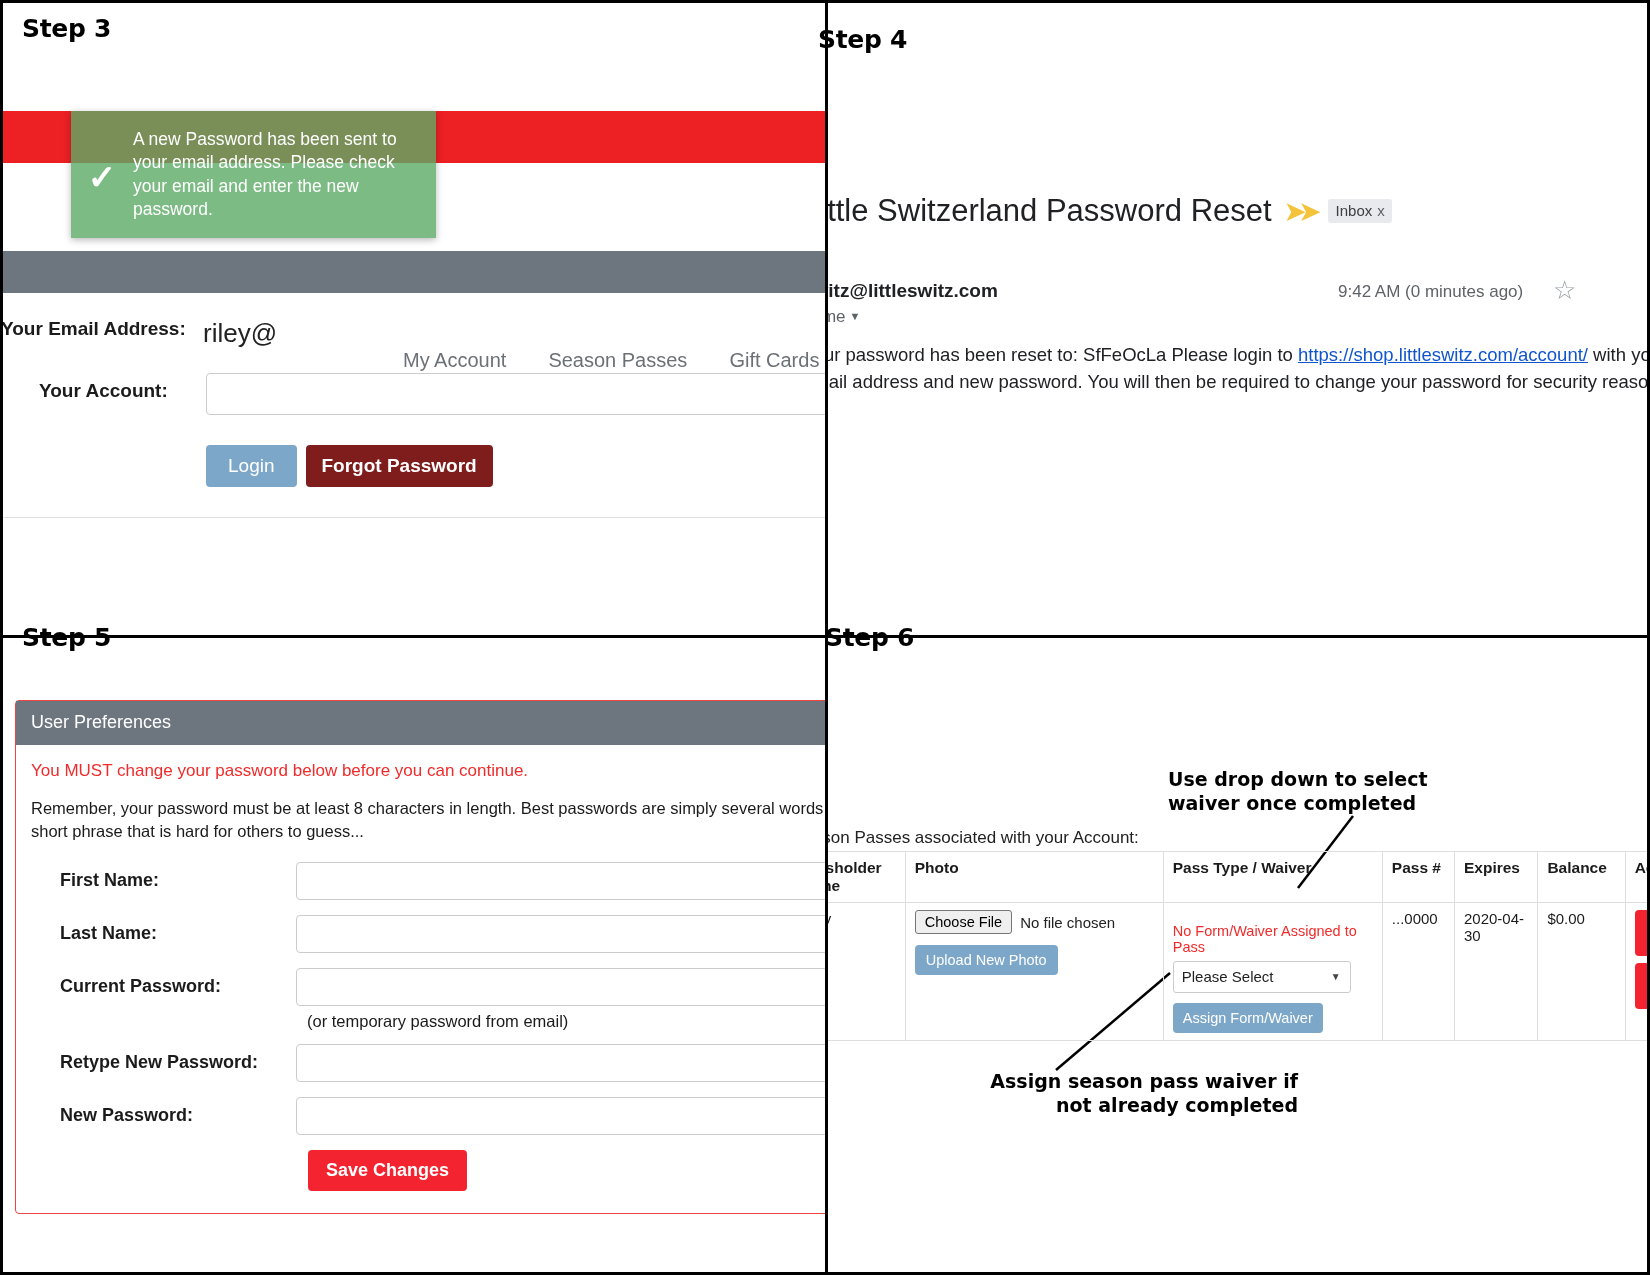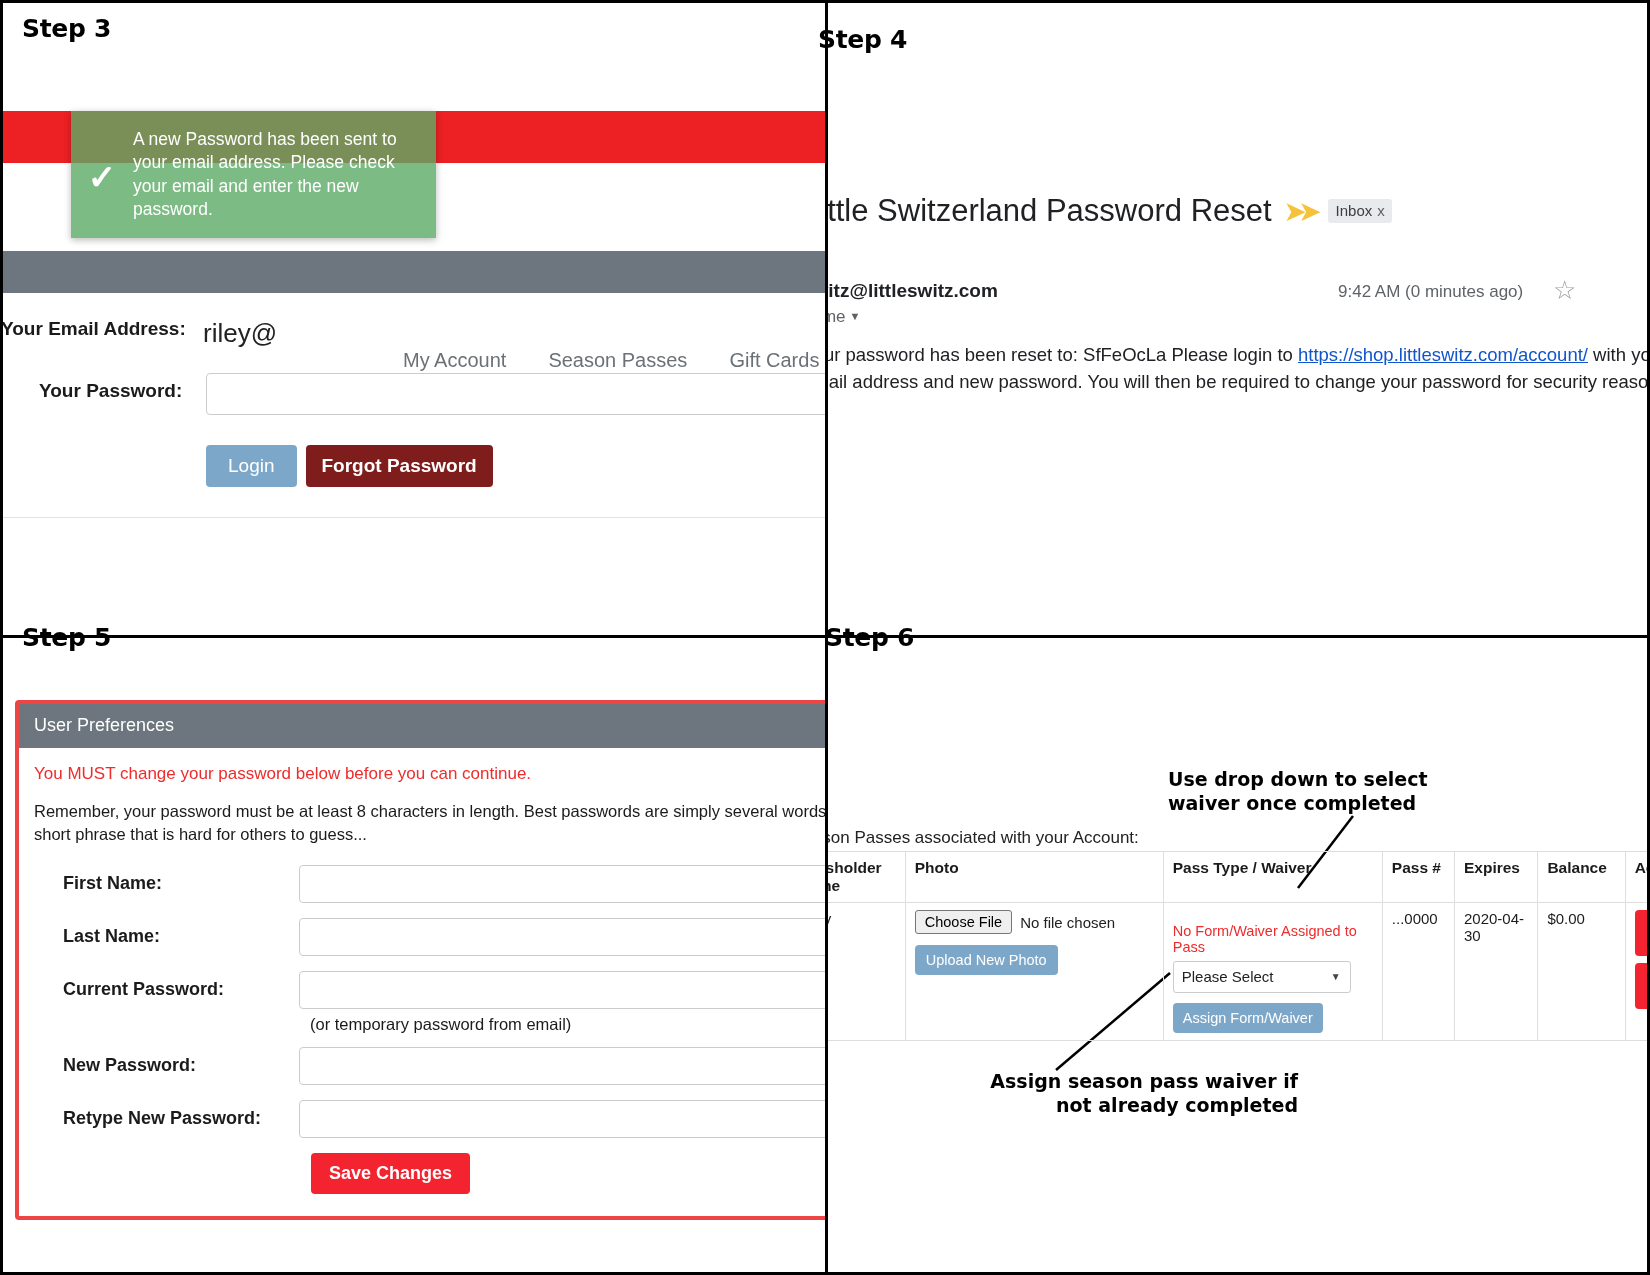--- a/index.html
+++ b/index.html
@@ -149,21 +149,21 @@
     position: absolute; left: -25px; top: 338px;
     width: 880px;
     font-size: 18.5px; color: #202124; line-height: 1.48;
   }
   .mail-body a { color: #1155cc; text-decoration: underline; }
 
   
   .panel {
     position: absolute; left: 12px; top: 62px; width: 880px;
     background: #fff;
-    border: 4px solid #ef4444;
+    border: 1px solid #ef4444;
     border-radius: 4px;
   }
   .panel-head {
     background: #6d767e; color: #fff;
     font-size: 18px; padding: 11px 15px 12px;
   }
   .panel-body { padding: 16px 15px 22px; }
   .must-warn { color: #ef2b2b; font-size: 17px; margin-bottom: 16px; }
   .remember { color: #1b1b1b; font-size: 16.5px; line-height: 1.42; margin-bottom: 18px; }
 
@@ -270,21 +270,21 @@
 
     <div class="toast">
       <div class="toast-check">✓</div>
       <div class="toast-msg">A new Password has been sent to your email address. Please check your email and enter the new password.</div>
     </div>
 
     <div class="login-form">
       <div class="lf-row">
         <div class="lf-email-label">Your Email Address:</div>
         <div class="lf-email-val">riley@</div>
-        <div class="lf-pass-label">Your Password:</div>
+        <div class="lf-pass-label">Your Account:</div>
         <input class="lf-pass-input" type="password" style="">
         <div class="lf-buttons">
           <button class="btn btn-login">Login</button>
           <button class="btn btn-forgot">Forgot Password</button>
         </div>
         <div class="lf-hr"></div>
       </div>
     </div>
   </div>
   <div class="step-label" id="lbl3">Step 3</div>
@@ -319,25 +319,25 @@
         <div class="prefs-row">
           <div class="prefs-label">Last Name:</div>
           <input class="prefs-input" type="text" style="">
         </div>
         <div class="prefs-row">
           <div class="prefs-label">Current Password:</div>
           <input class="prefs-input" type="password" style="">
         </div>
         <div class="prefs-hint">(or temporary password from email)</div>
         <div class="prefs-row">
+          <div class="prefs-label">Retype New Password:</div>
+          <input class="prefs-input" type="password" style="">
+        </div>
+        <div class="prefs-row">
           <div class="prefs-label">New Password:</div>
-          <input class="prefs-input" type="password" style="">
-        </div>
-        <div class="prefs-row">
-          <div class="prefs-label">Retype New Password:</div>
           <input class="prefs-input" type="password" style="">
         </div>
         <div class="prefs-save-wrap">
           <button class="btn btn-save">Save Changes</button>
         </div>
       </div>
     </div>
   </div>
   <div class="step-label" id="lbl5">Step 5</div>
 

